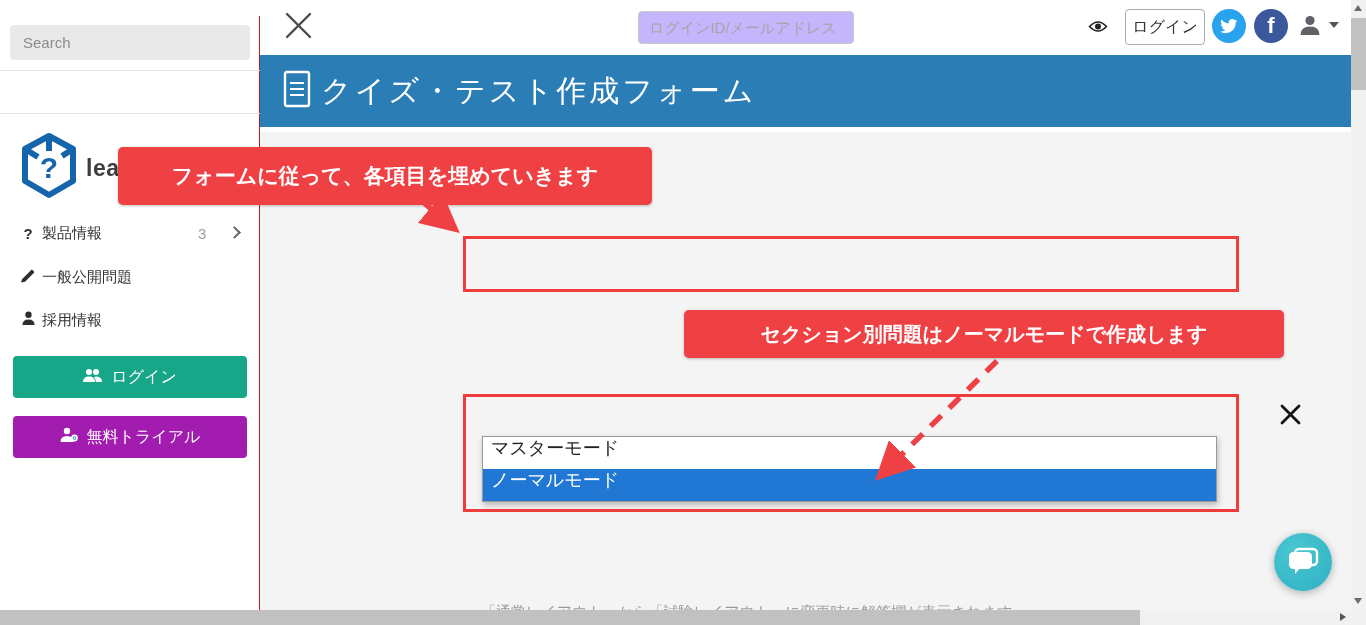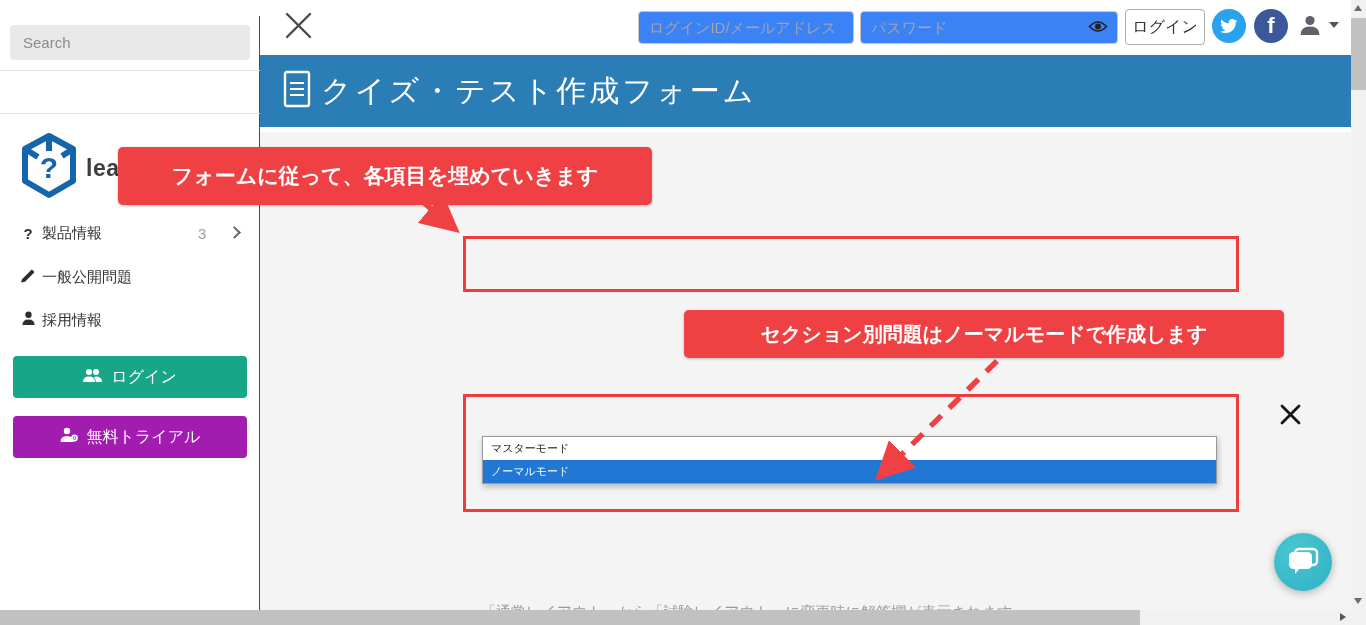--- a/index.html
+++ b/index.html
@@ -23,21 +23,21 @@
   .side-item .li-label { margin-left:3px; }
   .badge-count { position:absolute; left:198px; color:#9d9d9d; font-size:15px; }
   .chev-right { position:absolute; left:230px; top:9px; width:9px; height:9px; border-top:2px solid #666; border-right:2px solid #666; transform:rotate(45deg); }
   .side-btn { position:absolute; left:13px; width:234px; height:42px; border-radius:4px; display:flex; align-items:center; justify-content:center; color:#fff; font-size:16px; cursor:pointer; gap:8px; }
   #login-side-btn { top:340px; background:#18a689; }
   #trial-side-btn { top:400px; background:#a21caf; }
 
   
   #topbar { left:260px; top:0; width:1106px; height:55px; background:#fff; z-index:5; }
   #modal-close-icon { position:absolute; left:25px; top:12px; cursor:pointer; }
-  .tb-input { position:absolute; top:11px; height:33px; border:1px solid #c9c9c9; border-radius:4px; background:#3b82f6; font-size:15px; padding:11px 10px; color:#333; font-family:inherit; outline:none; }
+  .tb-input { position:absolute; top:11px; height:33px; border:1px solid #c9c9c9; border-radius:4px; background:#c4b5fd; font-size:15px; padding:11px 10px; color:#333; font-family:inherit; outline:none; }
   .tb-input::placeholder { color:#a5a5a5; }
   #login-id-input { left:378px; width:216px; }
   #password-input { left:600px; width:258px; padding-right:36px; }
   #eye-icon { position:absolute; left:828px; top:19px; cursor:pointer; }
   #topbar-login-btn { position:absolute; left:865px; top:9px; width:80px; height:36px; background:#fff; border:1px solid #ababab; border-radius:4px; font-size:16px; color:#333; display:flex; align-items:center; justify-content:center; cursor:pointer; }
   .social-circle { position:absolute; top:9px; width:34px; height:34px; border-radius:50%; display:flex; align-items:center; justify-content:center; cursor:pointer; }
   #twitter-circle { left:952px; background:#2aa3ef; }
   #facebook-circle { left:994px; background:#3a589b; color:#fff; font-weight:bold; font-size:22px; }
   #user-menu { position:absolute; left:1038px; top:13px; display:flex; align-items:center; gap:7px; cursor:pointer; }
   .caret-down { width:0; height:0; border-left:5px solid transparent; border-right:5px solid transparent; border-top:6px solid #555; }
@@ -78,21 +78,21 @@
 
   #mode-label { left:370px; top:412px; }
   #layout-label { left:370px; top:554px; }
 
   .fake-select { position:absolute; left:481px; width:736px; height:31px; background:#fff; border:1px solid #8f8f8f; border-radius:2px; font-size:15px; color:#222; line-height:29px; padding:0 28px 0 10px; cursor:pointer; }
   #mode-select { top:404px; }
   #layout-select { top:545px; }
   .select-chev { position:absolute; right:11px; top:11px; width:8px; height:8px; border-right:2px solid #444; border-bottom:2px solid #444; transform:rotate(45deg) translateY(-2px); }
 
   #mode-dropdown { position:absolute; left:482px; top:436px; width:735px; background:#fff; border:1px solid #9a9a9a; z-index:18; box-shadow:1px 3px 6px rgba(0,0,0,.25); }
-  .dd-option { height:23px; line-height:23px; font-size:11px; color:#222; padding-left:8px; cursor:pointer; }
+  .dd-option { height:32px; line-height:23px; font-size:18px; color:#222; padding-left:8px; cursor:pointer; }
   .dd-option.highlighted { background:#2178d4; color:#fff; }
 
   .help-text { position:absolute; left:481px; font-size:15px; color:#9b9b9b; white-space:nowrap; }
   #mode-help { top:487px; }
   #layout-help1 { top:587px; }
   #layout-help2-clip { position:absolute; left:481px; top:603px; height:7px; overflow:hidden; z-index:3; }
   #layout-help2-clip .help2 { font-size:15px; color:#9b9b9b; white-space:nowrap; }
 
   #card-close-icon { position:absolute; left:1280px; top:404px; cursor:pointer; z-index:16; }
 
@@ -182,21 +182,20 @@
   </div>
 </div>
 
 <div id="topbar" class="abs">
   <span id="modal-close-icon">
     <svg width="27" height="27" viewBox="0 0 27 27">
         <path d="M2 2 L25 25 M25 2 L2 25" stroke="#4a4a4a" stroke-width="2.4" stroke-linecap="round"></path>
       </svg>
   </span>
   <input class="tb-input" id="login-id-input" placeholder="ログインID/メールアドレス" style="">
-  <input class="tb-input" id="password-input" type="password" placeholder="パスワード" style="">
   <span id="eye-icon">
     <svg width="20" height="15" viewBox="0 0 20 15">
         <path d="M1.5 7.5 Q10 -1.5 18.5 7.5 Q10 16.5 1.5 7.5 Z" fill="none" stroke="#222" stroke-width="1.6"></path>
         <circle cx="10" cy="7.5" r="3" fill="#222"></circle>
       </svg>
   </span>
   <div id="topbar-login-btn">ログイン</div>
   <div class="social-circle" id="twitter-circle">
     <svg width="18" height="15" viewBox="0 0 20 17">
         <path fill="#fff" d="M19.6 2c-.7.3-1.5.6-2.3.7.8-.5 1.4-1.3 1.7-2.2-.8.5-1.6.8-2.5 1C15.8.6 14.7.1 13.6.1c-2.2 0-4 1.8-4 4 0 .3 0 .6.1.9C6.4 4.8 3.4 3.2 1.4.7 1 1.3.8 2 .8 2.8c0 1.4.7 2.6 1.8 3.3-.7 0-1.3-.2-1.8-.5v.1c0 1.9 1.4 3.5 3.2 3.9-.3.1-.7.1-1 .1-.3 0-.5 0-.8-.1.5 1.6 2 2.8 3.7 2.8-1.4 1.1-3.1 1.7-4.9 1.7H0c1.8 1.1 3.9 1.8 6.2 1.8 7.4 0 11.4-6.1 11.4-11.4v-.5c.8-.6 1.5-1.3 2-2z"></path>

